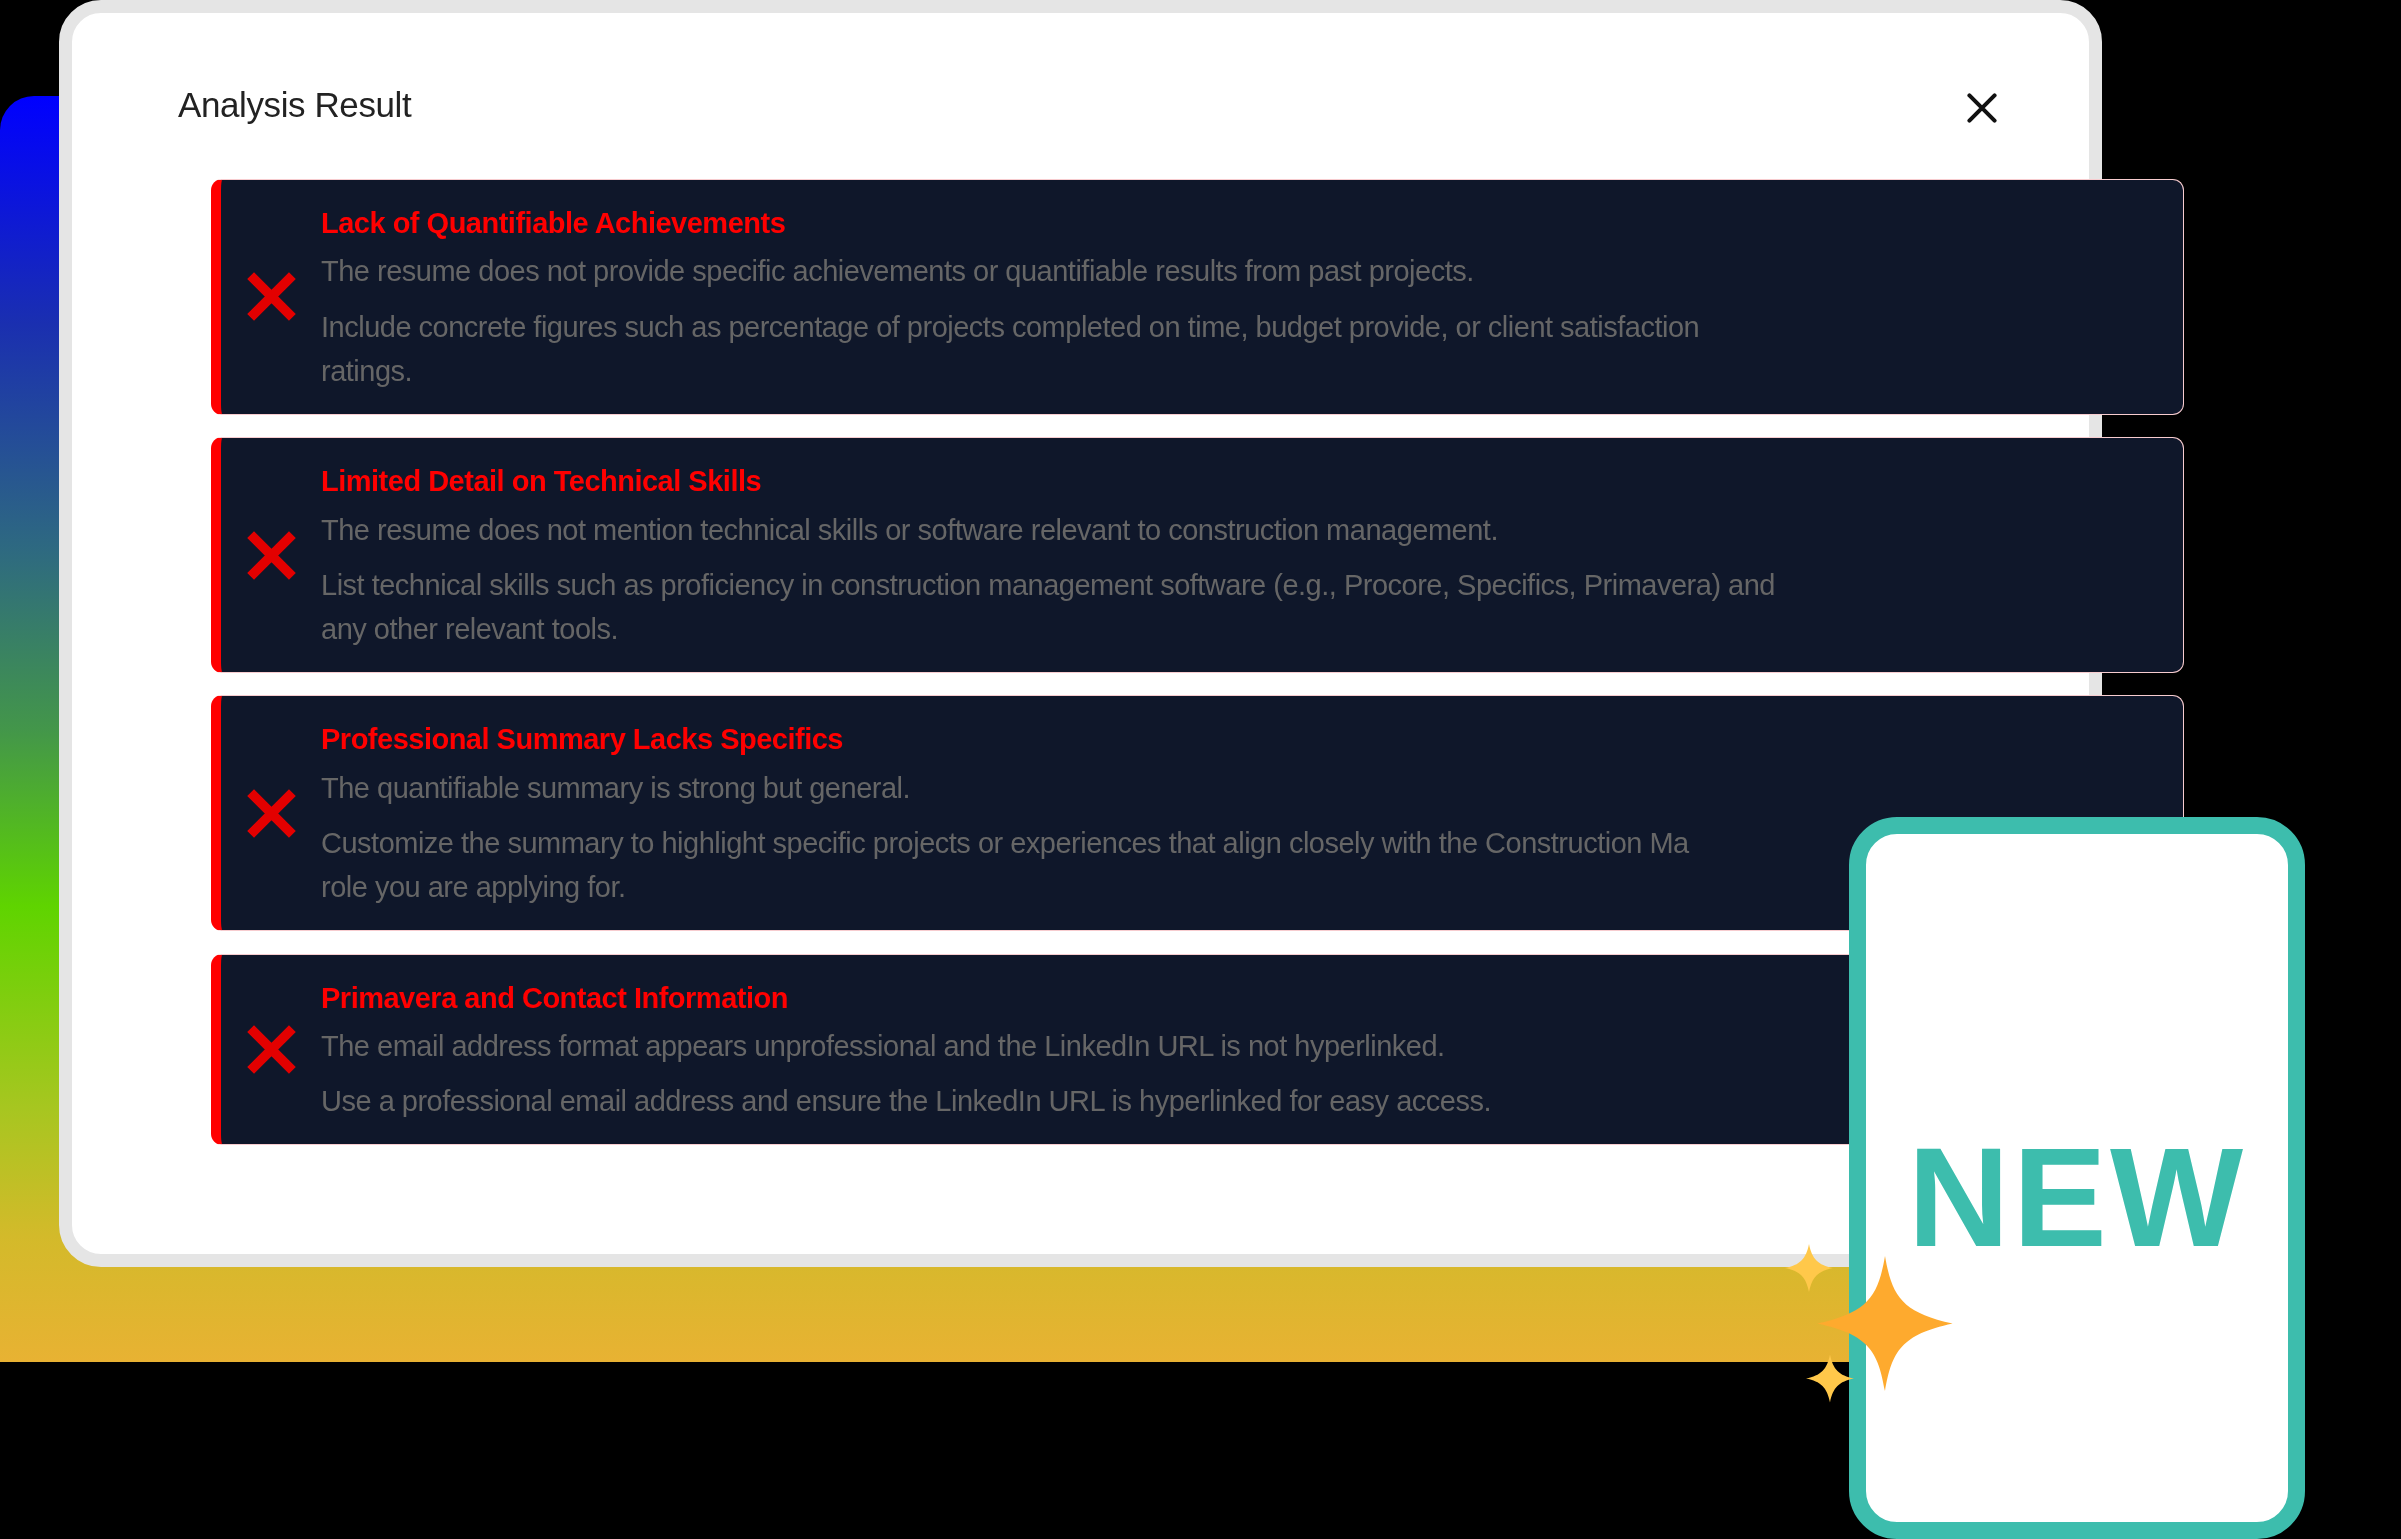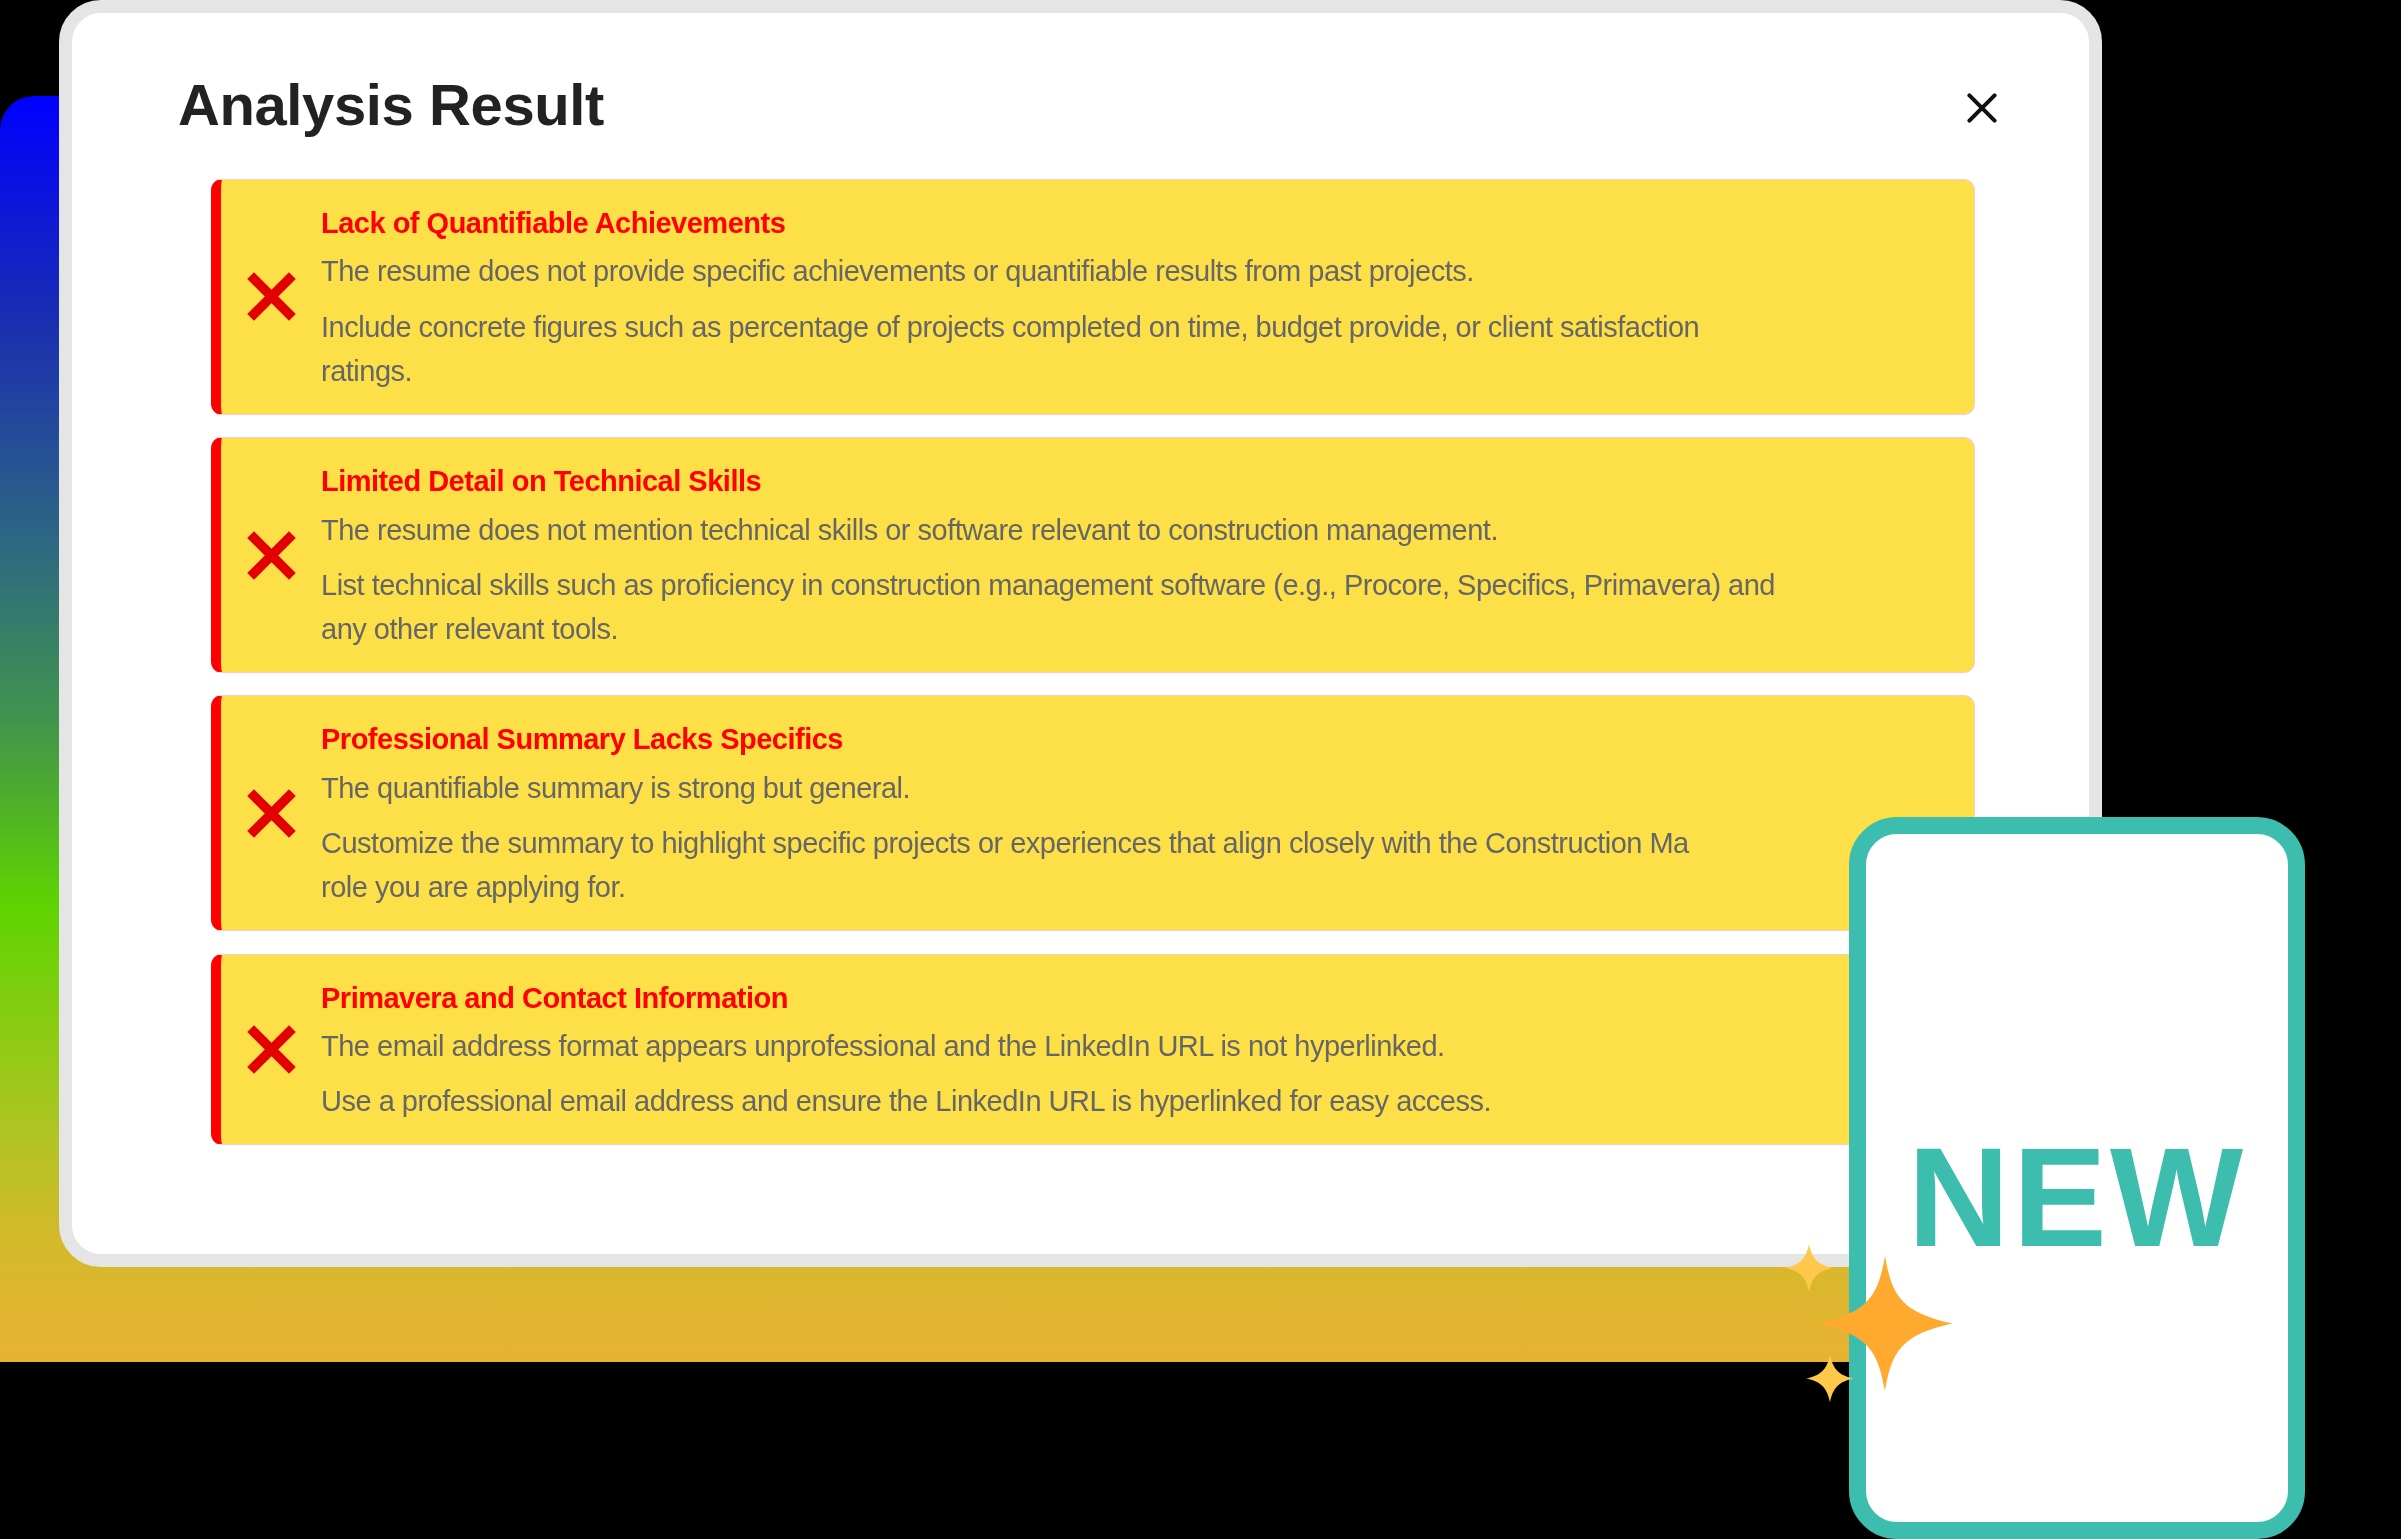--- a/index.html
+++ b/index.html
@@ -11,30 +11,30 @@
     position:absolute; left:0; top:96px; width:1865px; height:1266px;
     border-top-left-radius:34px;
     background:linear-gradient(180deg,#0000ff 0%,#1a2fb0 18%,#2e6a80 36%,#43964a 50%,#5fd400 64%,#a7c620 80%,#d3ba2a 90%,#e8b233 100%);
   }
   .modal {
     position:absolute; left:59px; top:0; width:2017px; height:1241px;
     background:#ffffff; border:13.7px solid #e5e5e5; border-radius:42px;
   }
   .modal-title {
     position:absolute; left:106px; top:64px; margin:0;
-    font-size:58px; font-weight:700; color:#222222; line-height:56px; letter-spacing:-0.4px;
+    font-size:35px; font-weight:400; color:#222222; line-height:56px; letter-spacing:-0.4px;
   }
   .close-btn {
     position:absolute; left:1895px; top:80px; width:30px; height:30px; cursor:pointer;
   }
   .close-btn svg { width:30px; height:30px; display:block; }
   .card-list { position:absolute; left:139px; top:166px; width:1764px; }
   .card {
-    position:relative; box-sizing:border-box; width:1764px;
-    background:#fde047; border:0.8px solid #f7cccf; border-left:10.4px solid #ff0000;
+    position:relative; box-sizing:border-box; width:1973px;
+    background:#0f172a; border:0.8px solid #f7cccf; border-left:10.4px solid #ff0000;
     border-radius:11.3px; padding:24px 32px 21px 100px; margin-bottom:22.5px;
   }
   .card-icon {
     position:absolute; left:24px; top:50%; width:53px; height:53px; margin-top:-26.5px;
   }
   .card-icon svg { width:53px; height:53px; display:block; }
   .card-title {
     margin:0 0 6.4px 0; font-size:29px; font-weight:700; color:#ff0000; line-height:39px; letter-spacing:-0.5px;
   }
   .card-para { margin:0 0 11.3px 0; font-size:29px; color:#666666; line-height:44px; letter-spacing:-0.5px; white-space:nowrap; }

